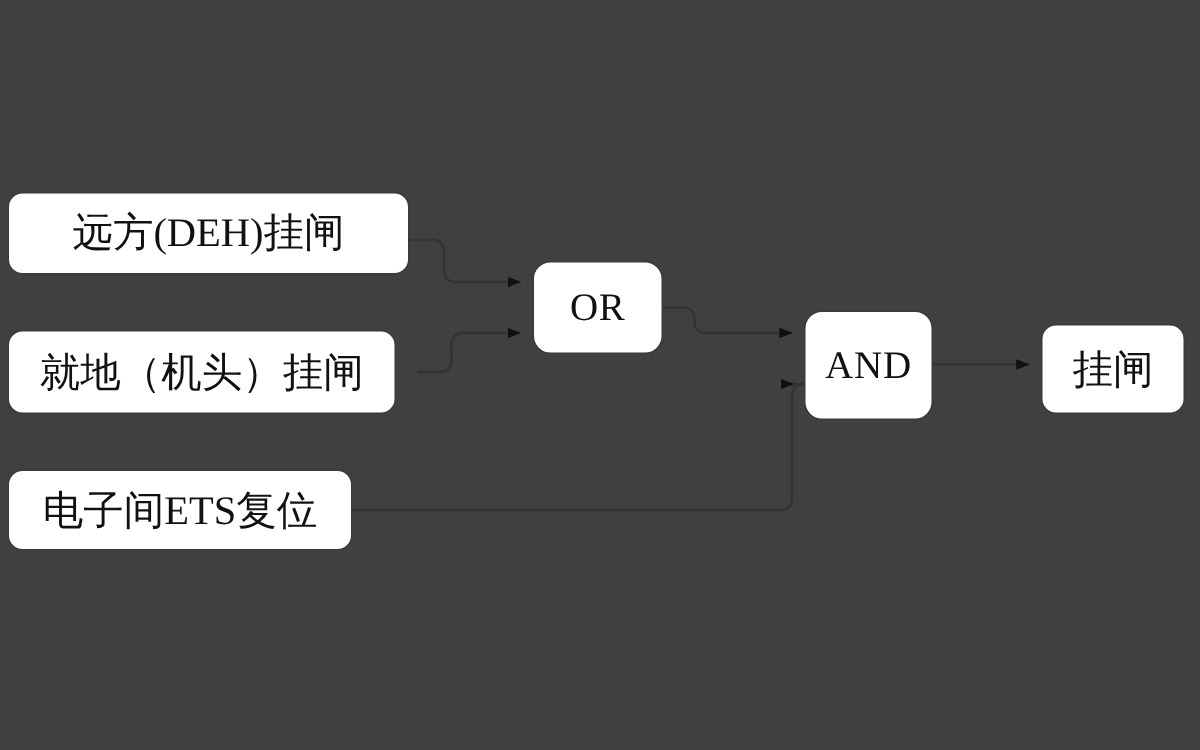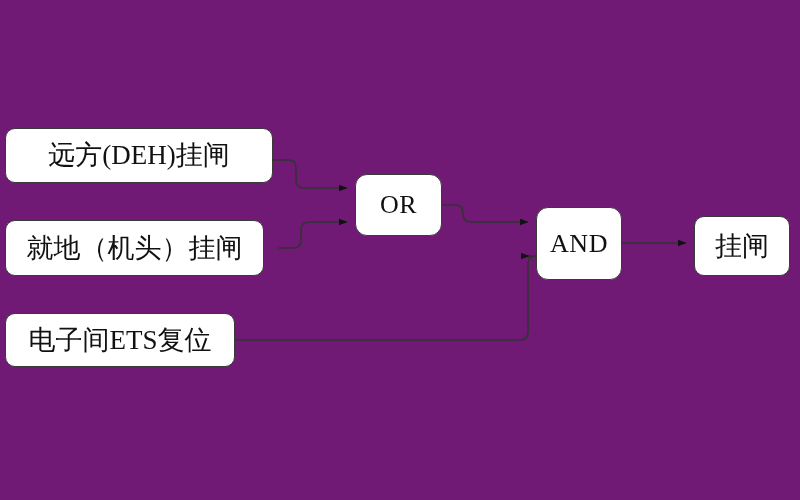--- a/index.html
+++ b/index.html
@@ -10,21 +10,21 @@
   body {
     width: 800px;
     height: 500px;
     font-family: "Liberation Serif", "DejaVu Serif", serif;
     overflow: hidden;
   }
   #diagram {
     position: relative;
     width: 800px;
     height: 500px;
-    background: #701a75;
+    background: #404040;
   }
   #wires {
     position: absolute;
     left: 0;
     top: 0;
     width: 800px;
     height: 500px;
   }
   .node {
     position: absolute;

